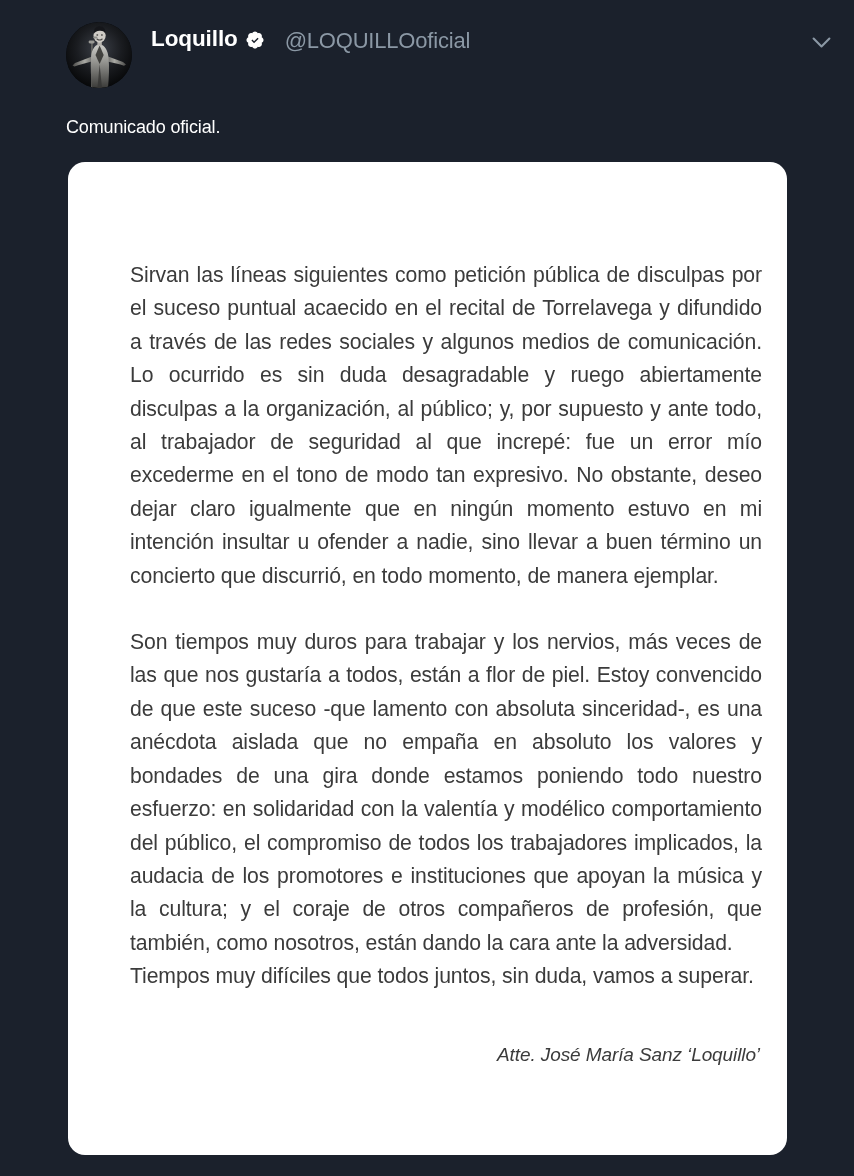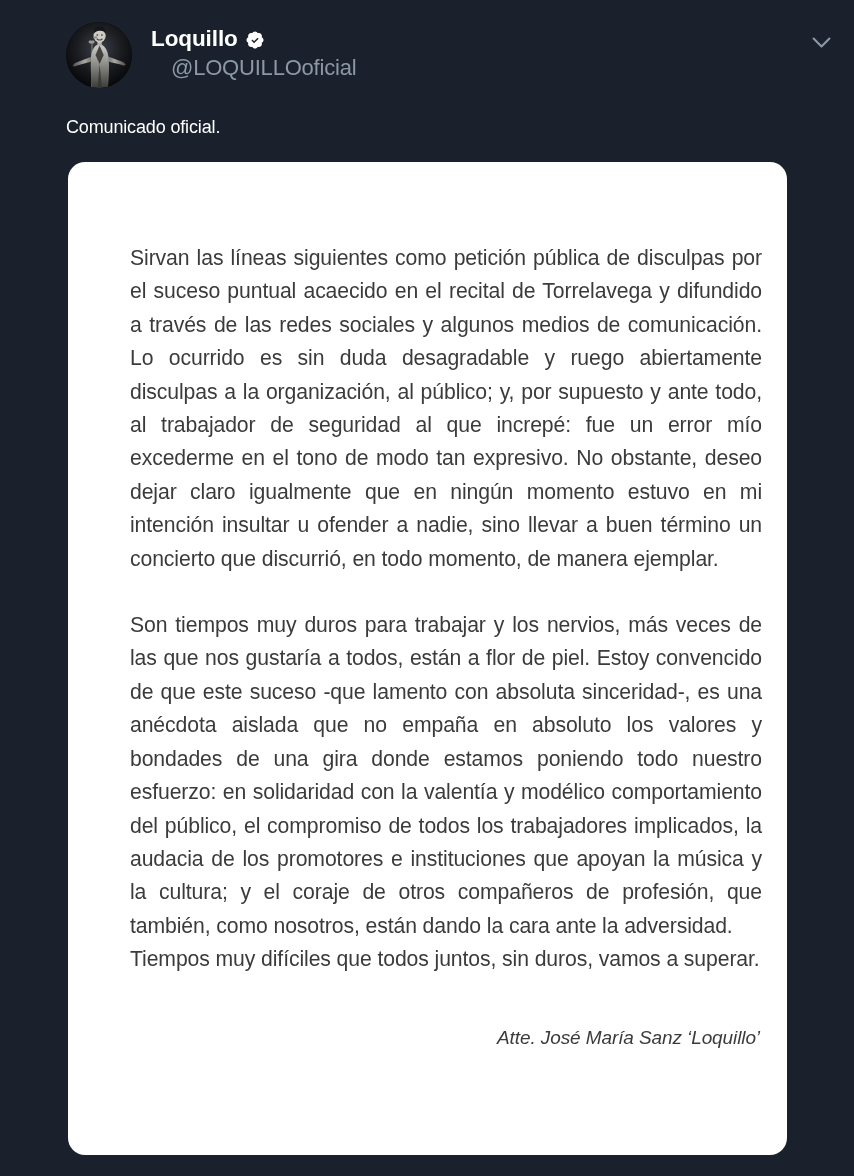--- a/index.html
+++ b/index.html
@@ -39,21 +39,21 @@
     overflow: hidden;
     background: #07090c;
     position: relative;
   }
   .avatar svg { display: block; width: 66px; height: 66px; }
 
   .identity {
     margin-left: 19px;
     padding-top: 3px;
     display: flex;
-    flex-direction: column;
+    flex-direction: row;
     justify-content: flex-start;
   }
 
   .name-row {
     display: flex;
     align-items: center;
     height: 27px;
   }
 
   .display-name {
@@ -115,21 +115,21 @@
     width: 719px;
     height: 993px;
     background: #ffffff;
     border-radius: 17px;
     overflow: hidden;
   }
 
   .doc-inner {
     position: absolute;
     left: 62px;
-    top: 79px;
+    top: 96px;
     width: 632px;
   }
 
   .doc-para {
     color: #3b3b3b;
     font-size: 21.2px;
     line-height: 33.4px;
     text-align: justify;
     text-justify: inter-word;
     letter-spacing: -0.1px;
@@ -236,19 +236,19 @@
 
   <div class="doc-card">
     <div class="doc-inner">
 
       <div class="doc-para">Sirvan las líneas siguientes como petición pública de disculpas por el suceso puntual acaecido en el recital de Torrelavega y difundido a través de las redes sociales y algunos medios de comunicación. Lo ocurrido es sin duda desagradable y ruego abiertamente disculpas a la organización, al público; y, por supuesto y ante todo, al trabajador de seguridad al que increpé: fue un error mío excederme en el tono de modo tan expresivo. No obstante, deseo dejar claro igualmente que en ningún momento estuvo en mi intención insultar u ofender a nadie, sino llevar a buen término un concierto que discurrió, en todo momento, de manera ejemplar.</div>
 
       <div class="para-gap"></div>
 
       <div class="doc-para">Son tiempos muy duros para trabajar y los nervios, más veces de las que nos gustaría a todos, están a flor de piel. Estoy convencido de que este suceso -que lamento con absoluta sinceridad-, es una anécdota aislada que no empaña en absoluto los valores y bondades de una gira donde estamos poniendo todo nuestro esfuerzo: en solidaridad con la valentía y modélico comportamiento del público, el compromiso de todos los trabajadores implicados, la audacia de los promotores e instituciones que apoyan la música y la cultura; y el coraje de otros compañeros de profesión, que también, como nosotros, están dando la cara ante la adversidad.</div>
 
-      <div class="doc-para last-line-normal">Tiempos muy difíciles que todos juntos, sin duros, vamos a superar.</div>
+      <div class="doc-para last-line-normal">Tiempos muy difíciles que todos juntos, sin duda, vamos a superar.</div>
 
       <div class="signature">Atte. José María Sanz ‘Loquillo’</div>
     </div>
   </div>
 
 </div>
 
 </body></html>

